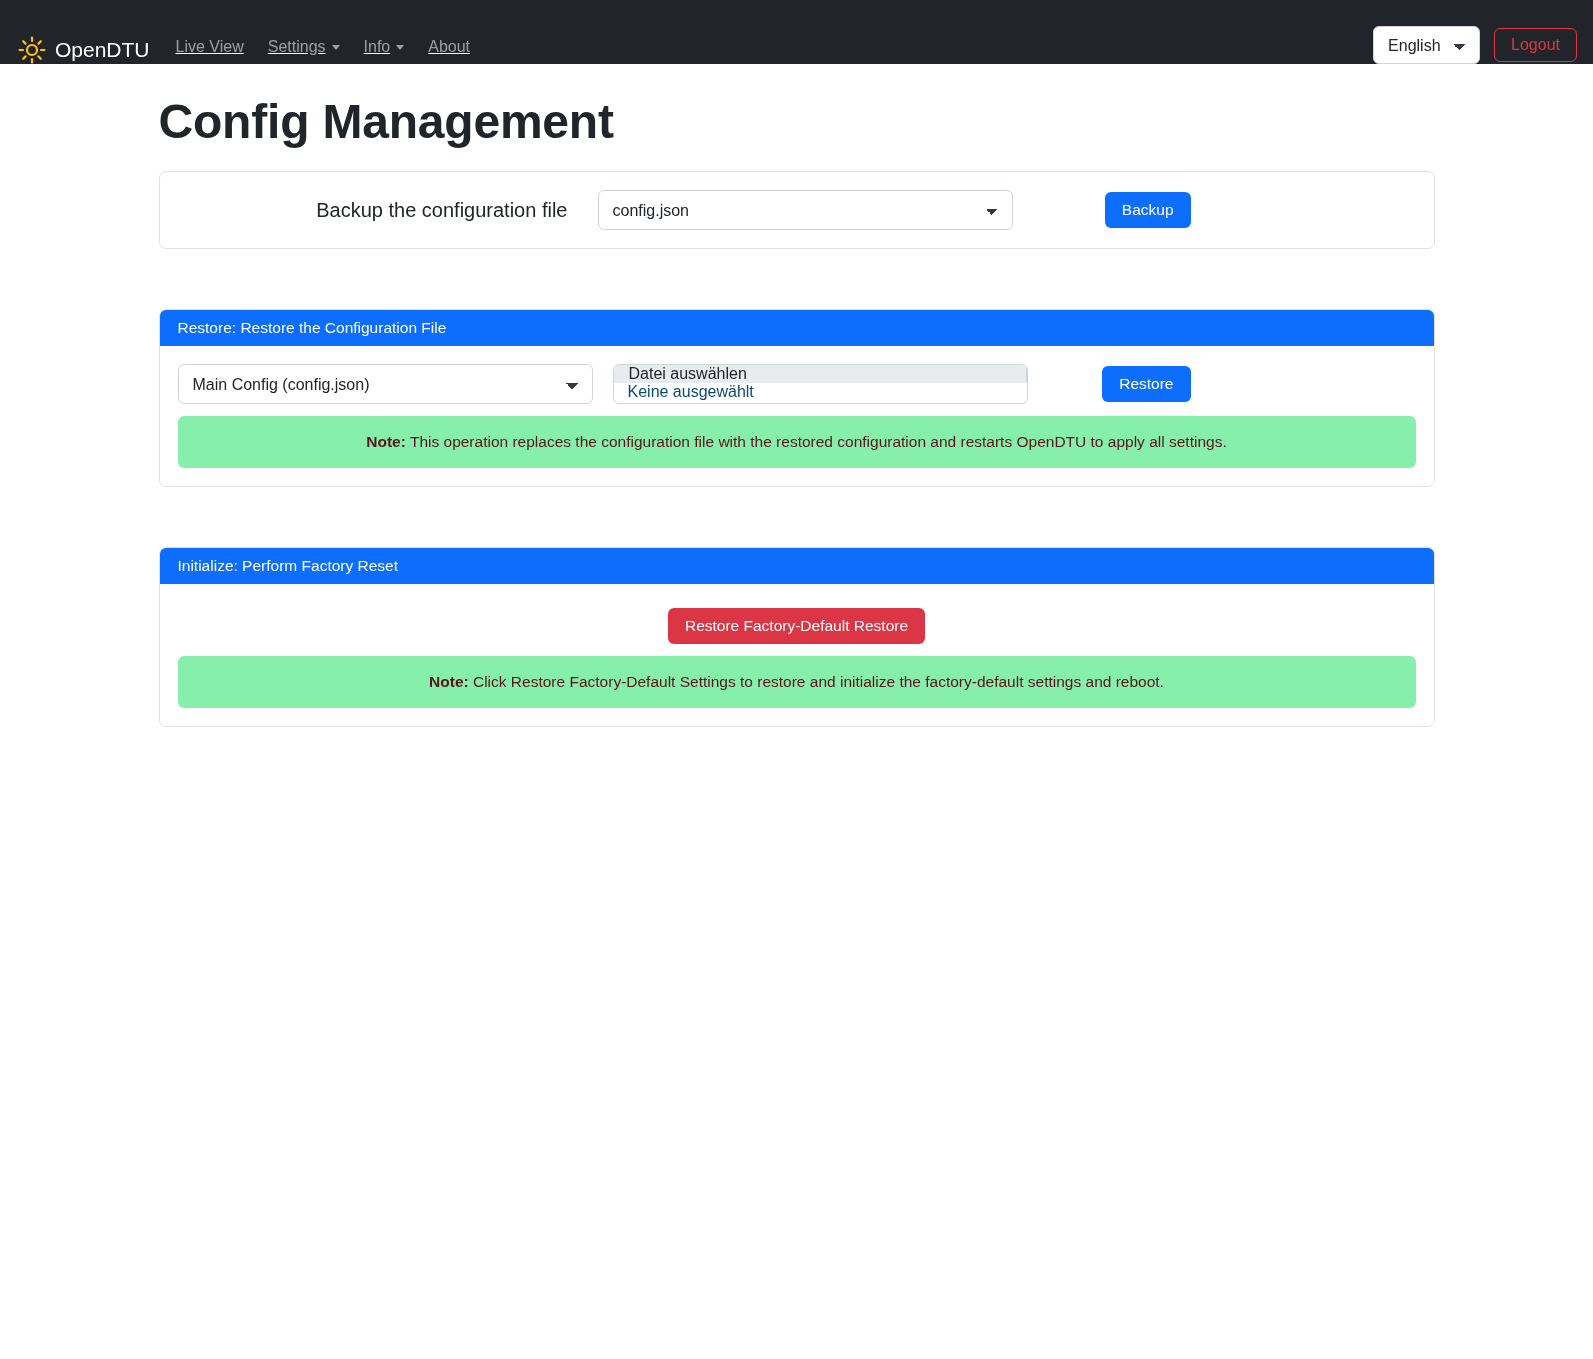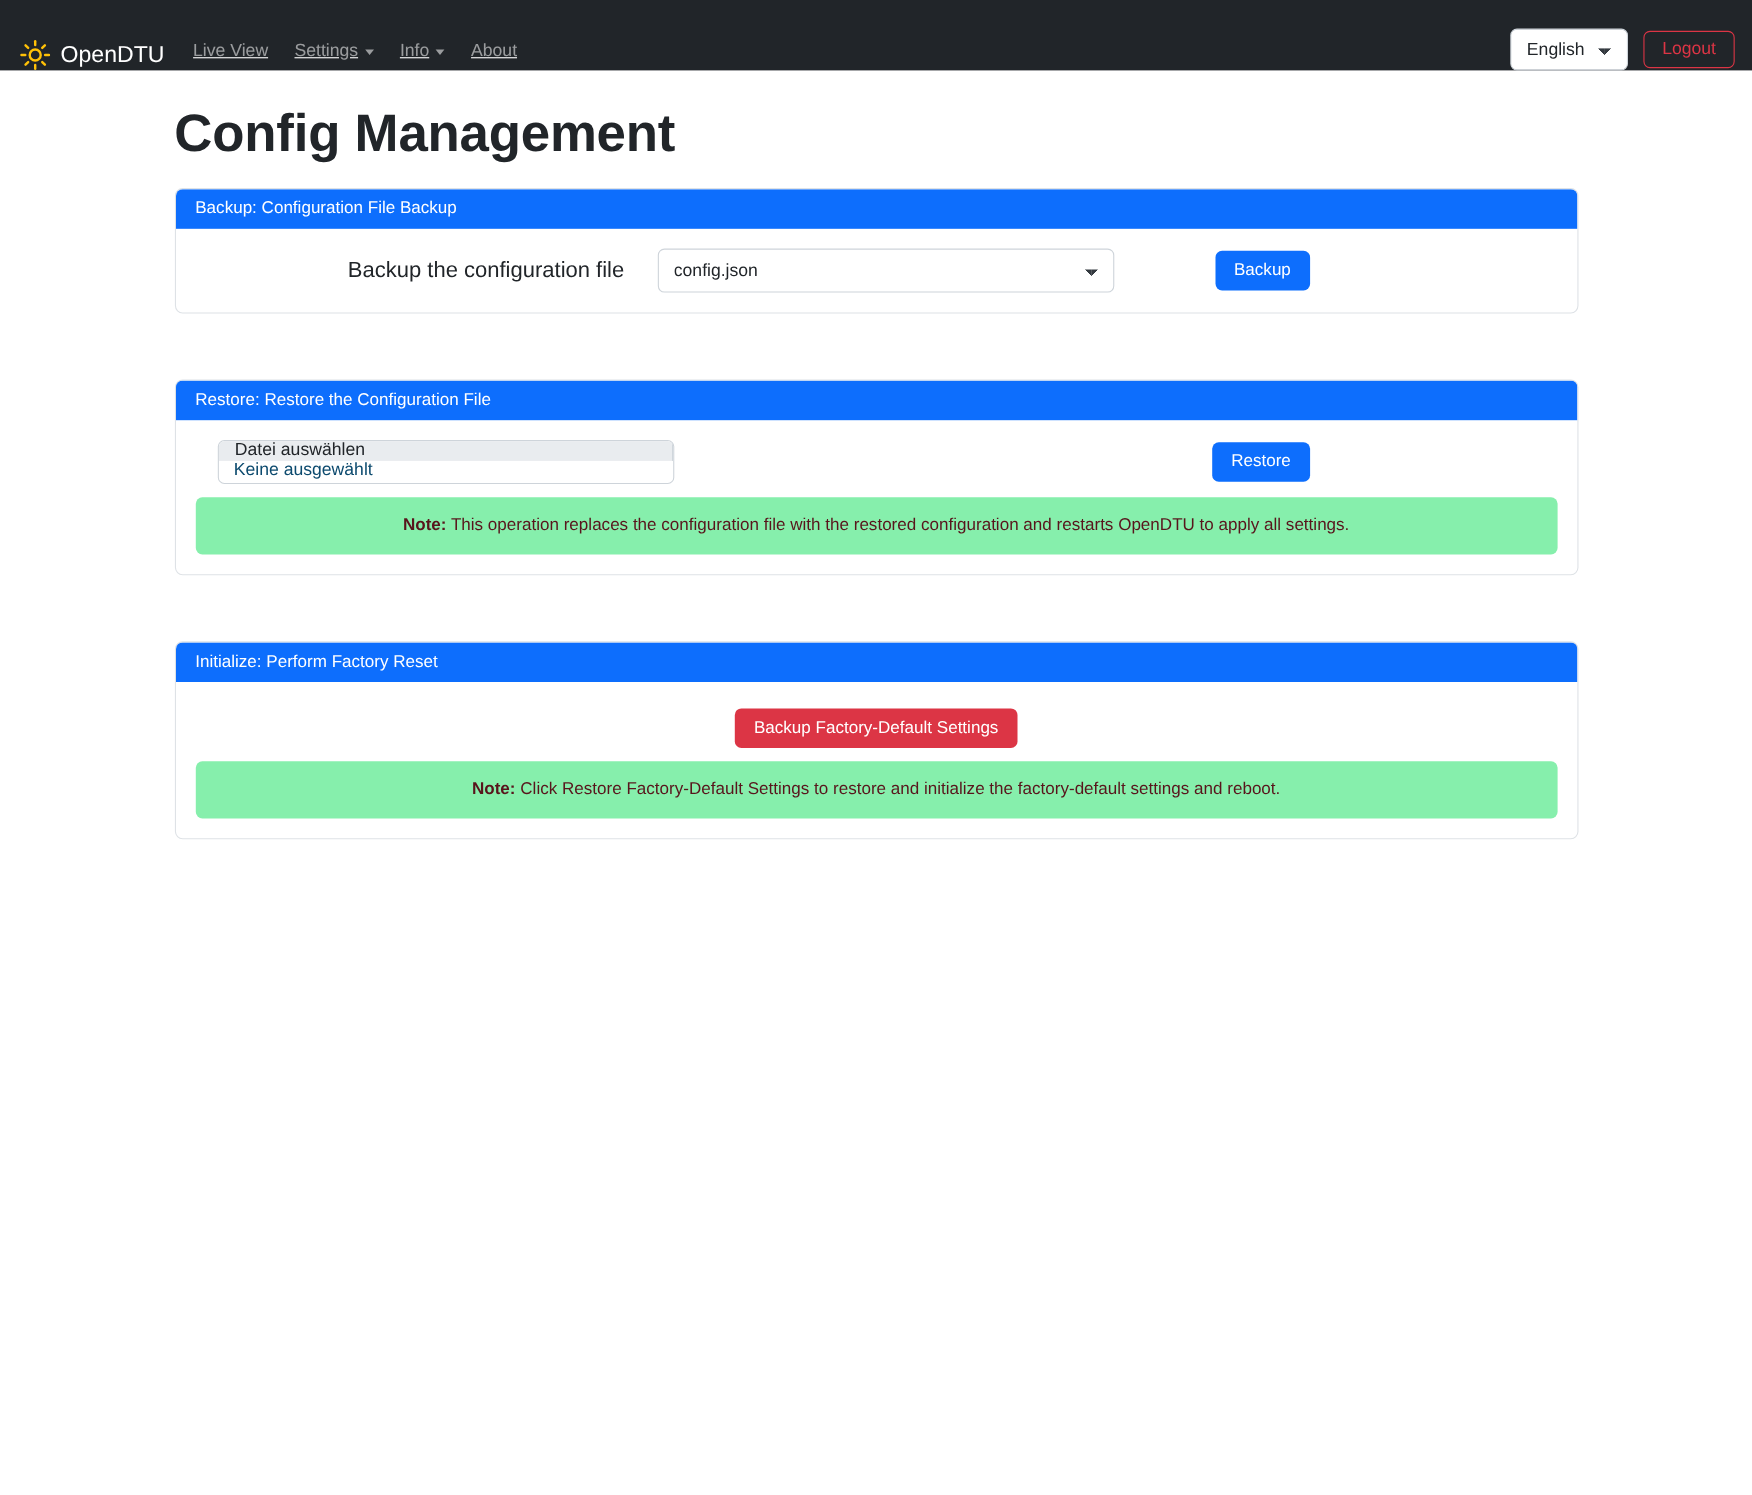--- a/index.html
+++ b/index.html
@@ -280,57 +280,59 @@
     </select>
     <button class="logout-btn">Logout</button>
   </div>
 </nav>
 
 <div class="container">
 
   <h1 class="page-title">Config Management</h1>
 
   <section class="card">
-    <div class="card-header">Backup: Configuration File Backup</div>
     <div class="card-body">
       <div class="row-flex">
         <div class="label-col">Backup the configuration file</div>
         <select id="backup-file-select" class="form-select">
           <option>config.json</option>
         </select>
         <button class="btn btn-primary btn-right-col">Backup</button>
       </div>
     </div>
   </section>
 
   <section class="card">
     <div class="card-header">Restore: Restore the Configuration File</div>
     <div class="card-body">
       <div class="row-flex">
+        <select id="restore-type-select" class="form-select">
+          <option>Main Config (config.json)</option>
+        </select>
 
         <div class="file-input">
           <span class="file-btn">Datei auswählen</span>
           <span class="file-name">Keine ausgewählt</span>
         </div>
 
         <button class="btn btn-primary btn-right-col">Restore</button>
       </div>
 
       <div class="note">
         <b>Note:</b>
         <span>This operation replaces the configuration file with the restored configuration and restarts OpenDTU to apply all settings.</span>
       </div>
     </div>
   </section>
 
   <section class="card">
     <div class="card-header">Initialize: Perform Factory Reset</div>
     <div class="card-body">
       <div class="center-row">
-        <button class="btn btn-danger">Backup Factory-Default Settings</button>
+        <button class="btn btn-danger">Restore Factory-Default Restore</button>
       </div>
       <div class="note">
         <b>Note:</b>
         <span>Click Restore Factory-Default Settings to restore and initialize the factory-default settings and reboot.</span>
       </div>
     </div>
   </section>
 
 </div>
 

